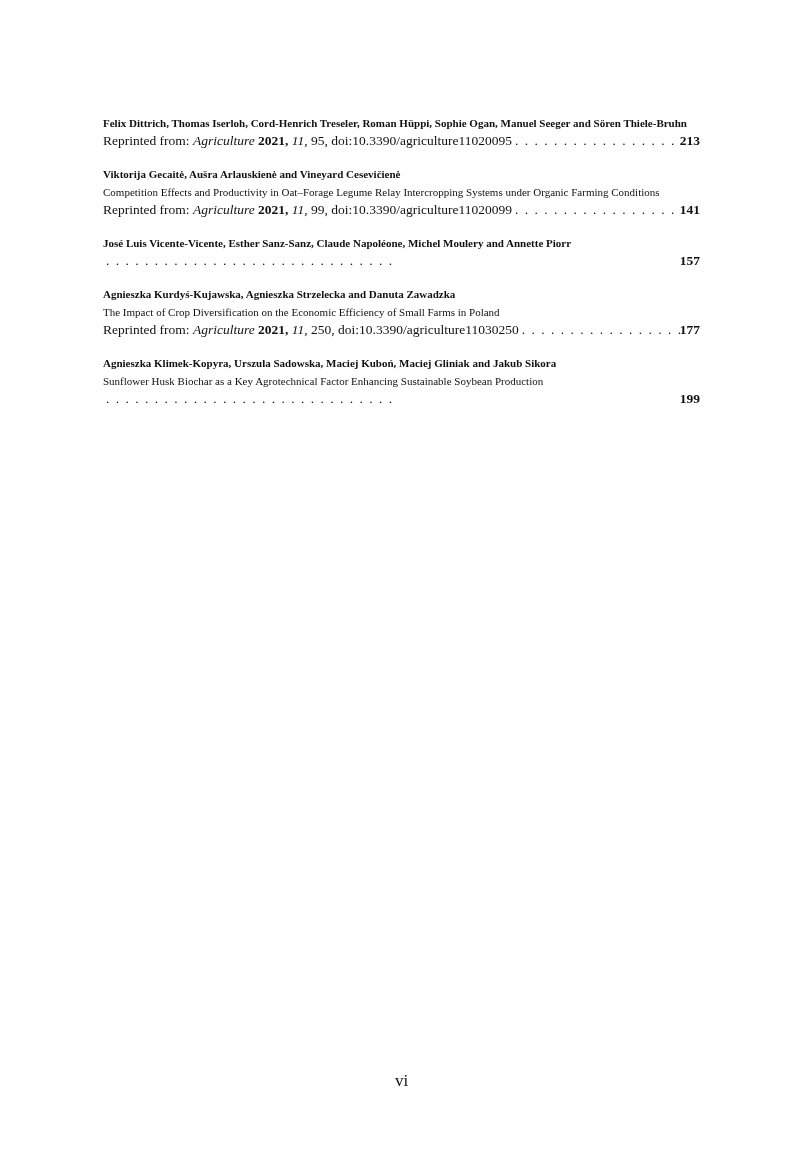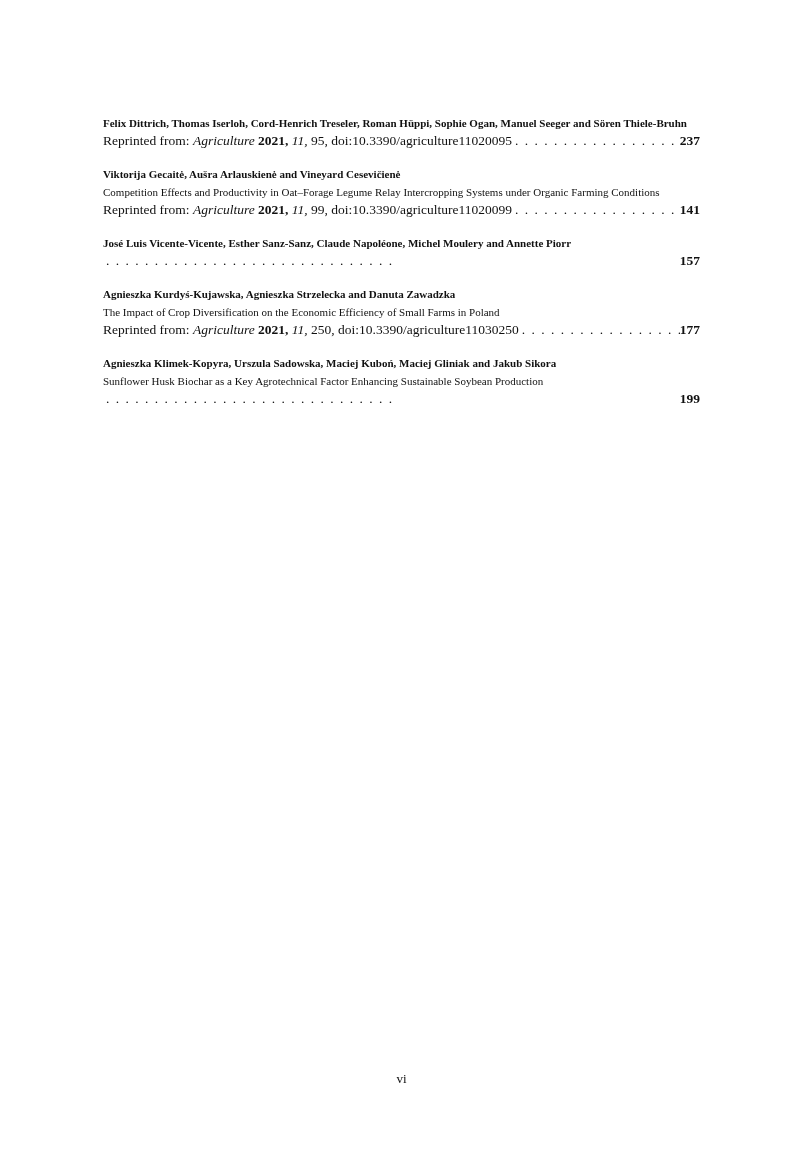--- a/index.html
+++ b/index.html
@@ -56,41 +56,41 @@
   .pagenum {
     font-weight: bold;
     white-space: nowrap;
   }
   .footer {
     position: absolute;
     top: 1071px;
     left: 0;
     width: 803px;
     text-align: center;
-    font-size: 13px;
+    font-size: 17px;
     color: #111111;
   }
 </style>
 </head>
 <body>
 
 <div class="page">
   <div class="content">
 
     <div class="entry">
       <p class="authors">Felix Dittrich, Thomas Iserloh, Cord-Henrich Treseler, Roman Hüppi, Sophie Ogan, Manuel Seeger and Sören Thiele-Bruhn</p>
       <div class="citation">
         <span class="cit-text"><span>Reprinted from:</span>
           <span class="italic">Agriculture</span>
           <span class="bold">2021,</span>
           <span class="italic">11,</span>
           <span>95,</span>
           <span>doi:10.3390/agriculture11020095</span></span>
         <span class="dots">. . . . . . . . . . . . . . . . . . . . . . . . . . . . . .</span>
-        <span class="pagenum">237</span>
+        <span class="pagenum">213</span>
       </div>
     </div>
 
     <div class="entry">
       <p class="authors">Viktorija Gecaitė, Aušra Arlauskienė and Vineyard Cesevičienė</p>
       <p class="title">Competition Effects and Productivity in Oat–Forage Legume Relay Intercropping Systems under Organic Farming Conditions</p>
       <div class="citation">
         <span class="cit-text"><span>Reprinted from:</span>
           <span class="italic">Agriculture</span>
           <span class="bold">2021,</span>

